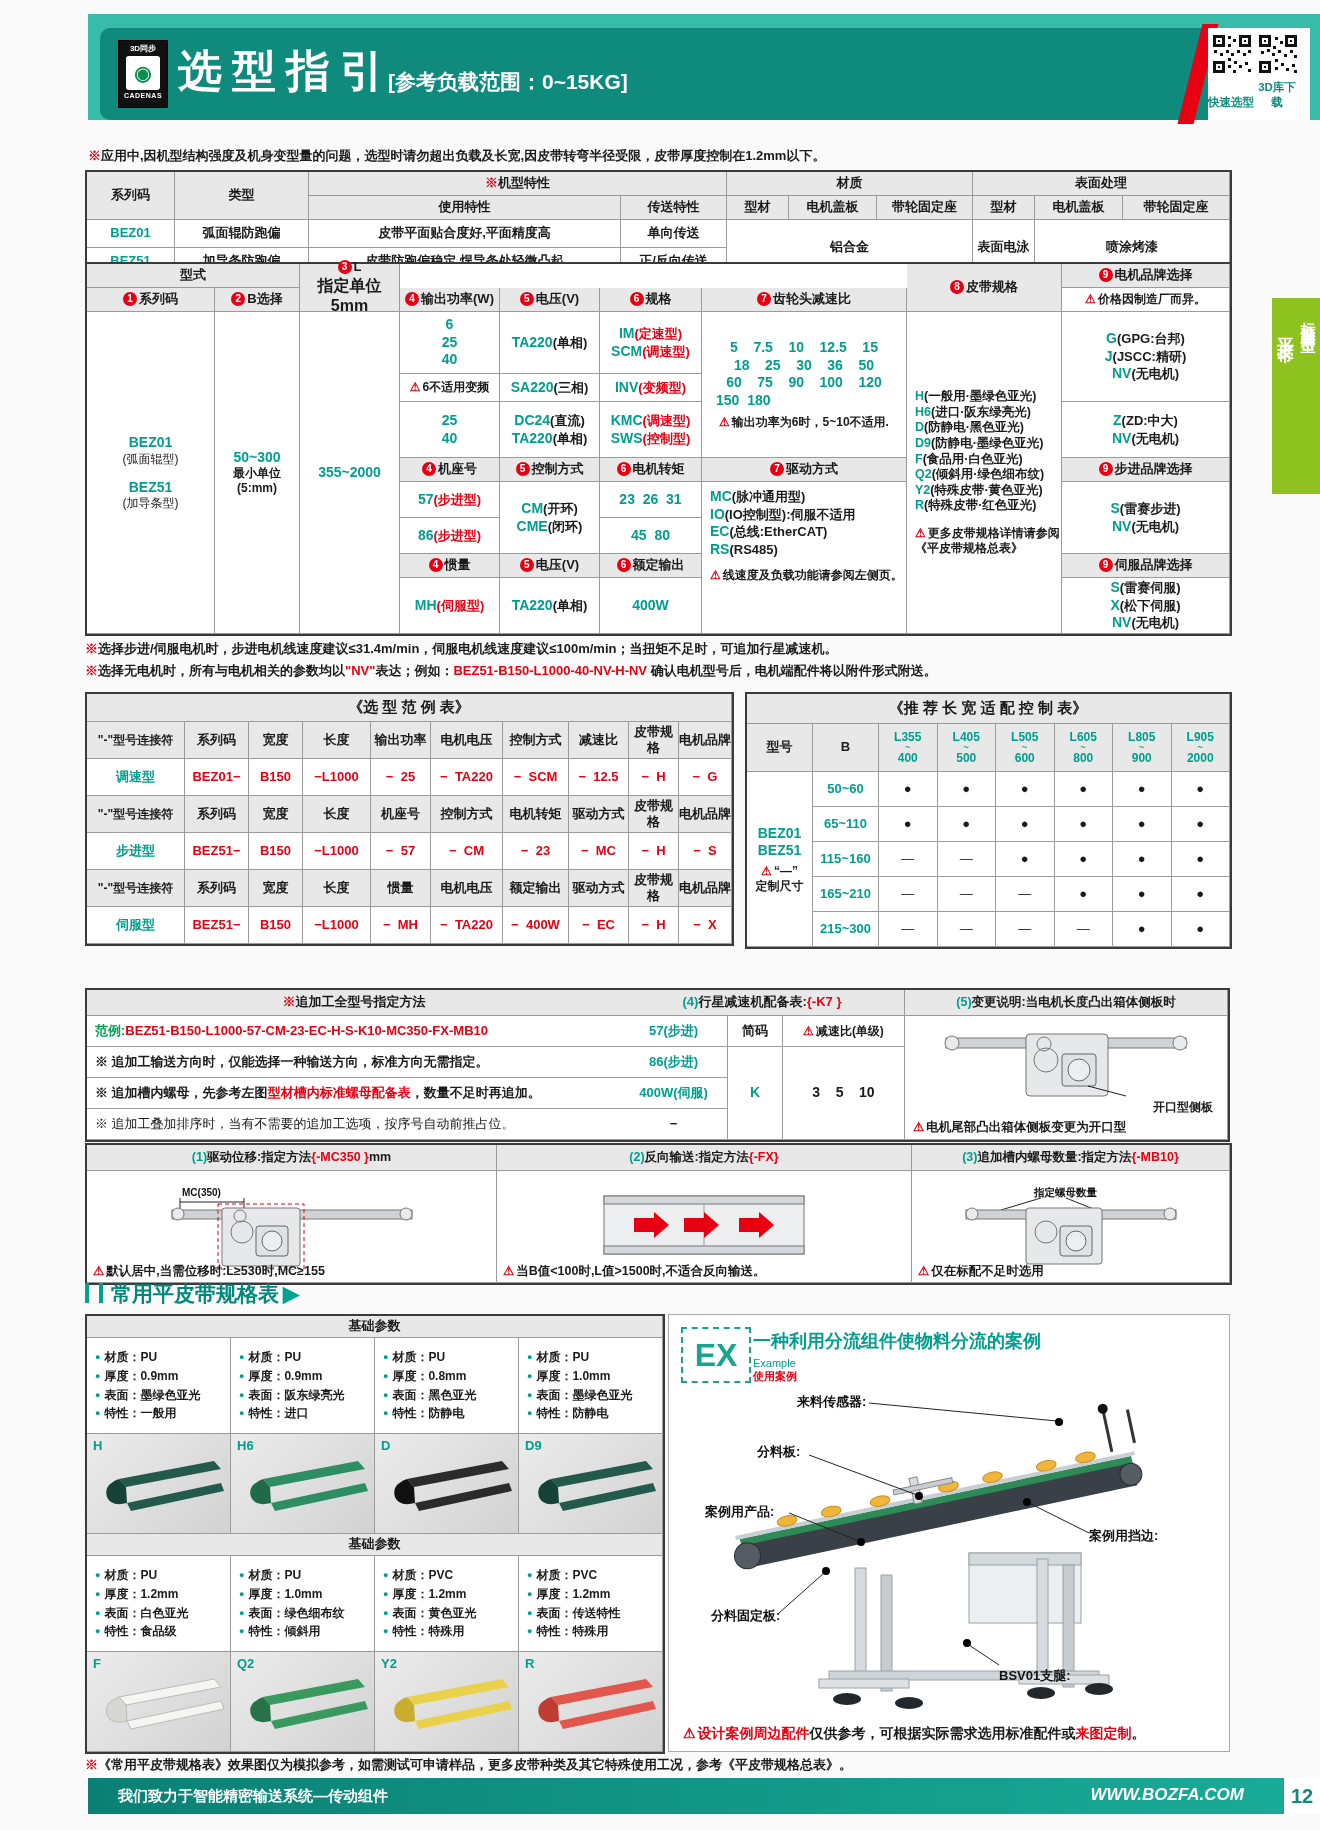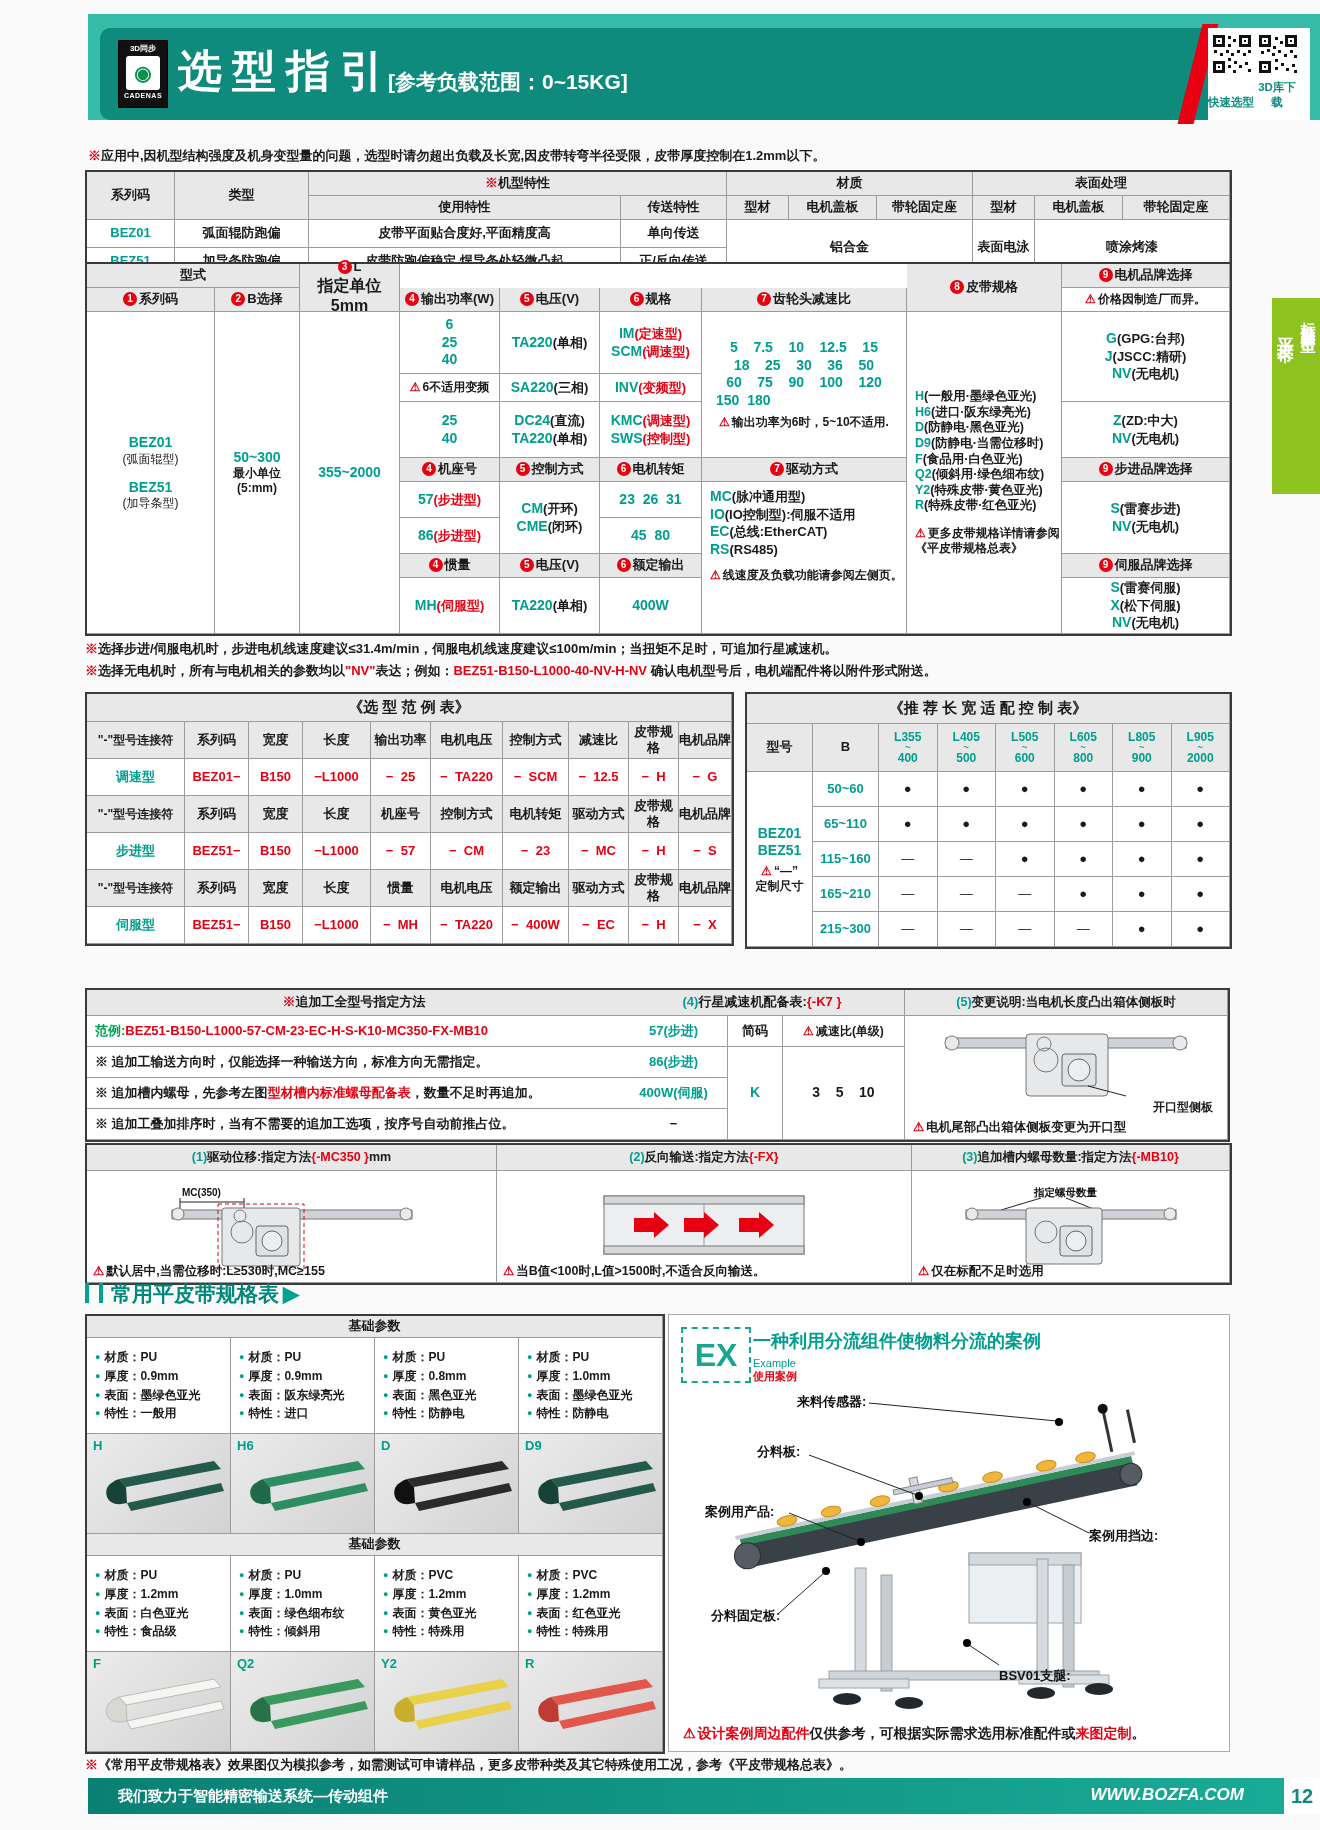--- a/index.html
+++ b/index.html
@@ -299,21 +299,21 @@
     <span><span class="tealb v14">MC</span><span class="b">(脉冲通用型)</span></span>
     <span><span class="tealb v14">IO</span><span class="b">(IO控制型):伺服不适用</span></span>
     <span><span class="tealb v14">EC</span><span class="b">(总线:EtherCAT)</span></span>
     <span><span class="tealb v14">RS</span><span class="b">(RS485)</span></span>
     <span style="font-size:12px;font-weight:bold;margin-top:10px"><span class="wicon"></span><span>线速度及负载功能请参阅左侧页。</span></span>
   </div>
   <div class="c lc" style="grid-area:3/8/11/9;justify-content:center;font-size:12.5px">
     <span><span class="tealb">H</span><span class="b">(一般用·墨绿色亚光)</span></span>
     <span><span class="tealb">H6</span><span class="b">(进口·阪东绿亮光)</span></span>
     <span><span class="tealb">D</span><span class="b">(防静电·黑色亚光)</span></span>
-    <span><span class="tealb">D9</span><span class="b">(防静电·当需位移时)</span></span>
+    <span><span class="tealb">D9</span><span class="b">(防静电·墨绿色亚光)</span></span>
     <span><span class="tealb">F</span><span class="b">(食品用·白色亚光)</span></span>
     <span><span class="tealb">Q2</span><span class="b">(倾斜用·绿色细布纹)</span></span>
     <span><span class="tealb">Y2</span><span class="b">(特殊皮带·黄色亚光)</span></span>
     <span><span class="tealb">R</span><span class="b">(特殊皮带·红色亚光)</span></span>
     <span style="font-size:12px;font-weight:bold;margin-top:12px"><span class="wicon"></span><span>更多皮带规格详情请参阅《平皮带规格总表》</span></span>
   </div>
   <div class="c" style="grid-area:3/9/5/10">
     <span><span class="tealb v14">G</span><span class="b">(GPG:台邦)</span></span>
     <span><span class="tealb v14">J</span><span class="b">(JSCC:精研)</span></span>
     <span><span class="tealb v14">NV</span><span class="b">(无电机)</span></span>
@@ -491,21 +491,21 @@
     </div>
   <div class="c lc" style="font-size:13px;">
       <span><span class="b" style="color:#00a050">范例:</span><span class="redb">BEZ51-B150-L1000-57-CM-23-EC-H-S-K10-MC350-FX-MB10</span></span>
     </div>
   <div class="c lc" style="font-size:13px;font-weight:bold">
       <span>※ 追加工输送方向时，仅能选择一种输送方向，标准方向无需指定。</span>
     </div>
   <div class="c lc" style="font-size:13px;font-weight:bold">
       <span><span>※ 追加槽内螺母，先参考左图</span><span class="red">型材槽内标准螺母配备表</span><span>，数量不足时再追加。</span></span>
     </div>
-  <div class="c lc" style="font-size:13px;font-weight:bold">
+  <div class="c lc" style="font-size:13px;font-weight:normal">
       <span>※ 追加工叠加排序时，当有不需要的追加工选项，按序号自动前推占位。</span>
     </div>
 </div>
 
 <div class="abs grid" style="left:620px;top:988px;width:285px;grid-template-columns:108px 55px 1fr;grid-template-rows:26px 31px 31px 31px 31px;border-left:none;">
   <div class="c hc" style="grid-area:1/1/2/4">
       <span><span class="tealb">(4)</span><span>行星减速机配备表:</span><span class="redb">{-K7 }</span></span>
     </div>
   <div class="c tealb" style="grid-area:2/1/3/2">57(步进)</div>
   <div class="c tealb" style="grid-area:3/1/4/2">86(步进)</div>
@@ -674,21 +674,21 @@
     </div>
   <div class="c lc speclines" style="grid-area:5/3/6/4">
       <div>材质：PVC</div>
       <div>厚度：1.2mm</div>
       <div>表面：黄色亚光</div>
       <div>特性：特殊用</div>
     </div>
   <div class="c lc speclines" style="grid-area:5/4/6/5">
       <div>材质：PVC</div>
       <div>厚度：1.2mm</div>
-      <div>表面：红色亚光</div>
+      <div>表面：传送特性</div>
       <div>特性：特殊用</div>
     </div>
   <div class="c imgcell" style="grid-area:6/1/7/2">
       <span class="beltletter">F</span>
       <svg width="140" height="90" viewBox="0 0 140 90">
         <polygon points="30,40 125,22 132,30 37,48" stroke="#bbb" fill="#f5f5f2"></polygon>
         <path d="M30,40 Q14,46 18,58 Q22,68 38,64 L37,48 Z" stroke="#bbb" fill="#d8d8d2"></path>
         <polygon points="38,64 132,44 135,52 42,72" stroke="#bbb" fill="#f5f5f2"></polygon>
       </svg>
     </div>

